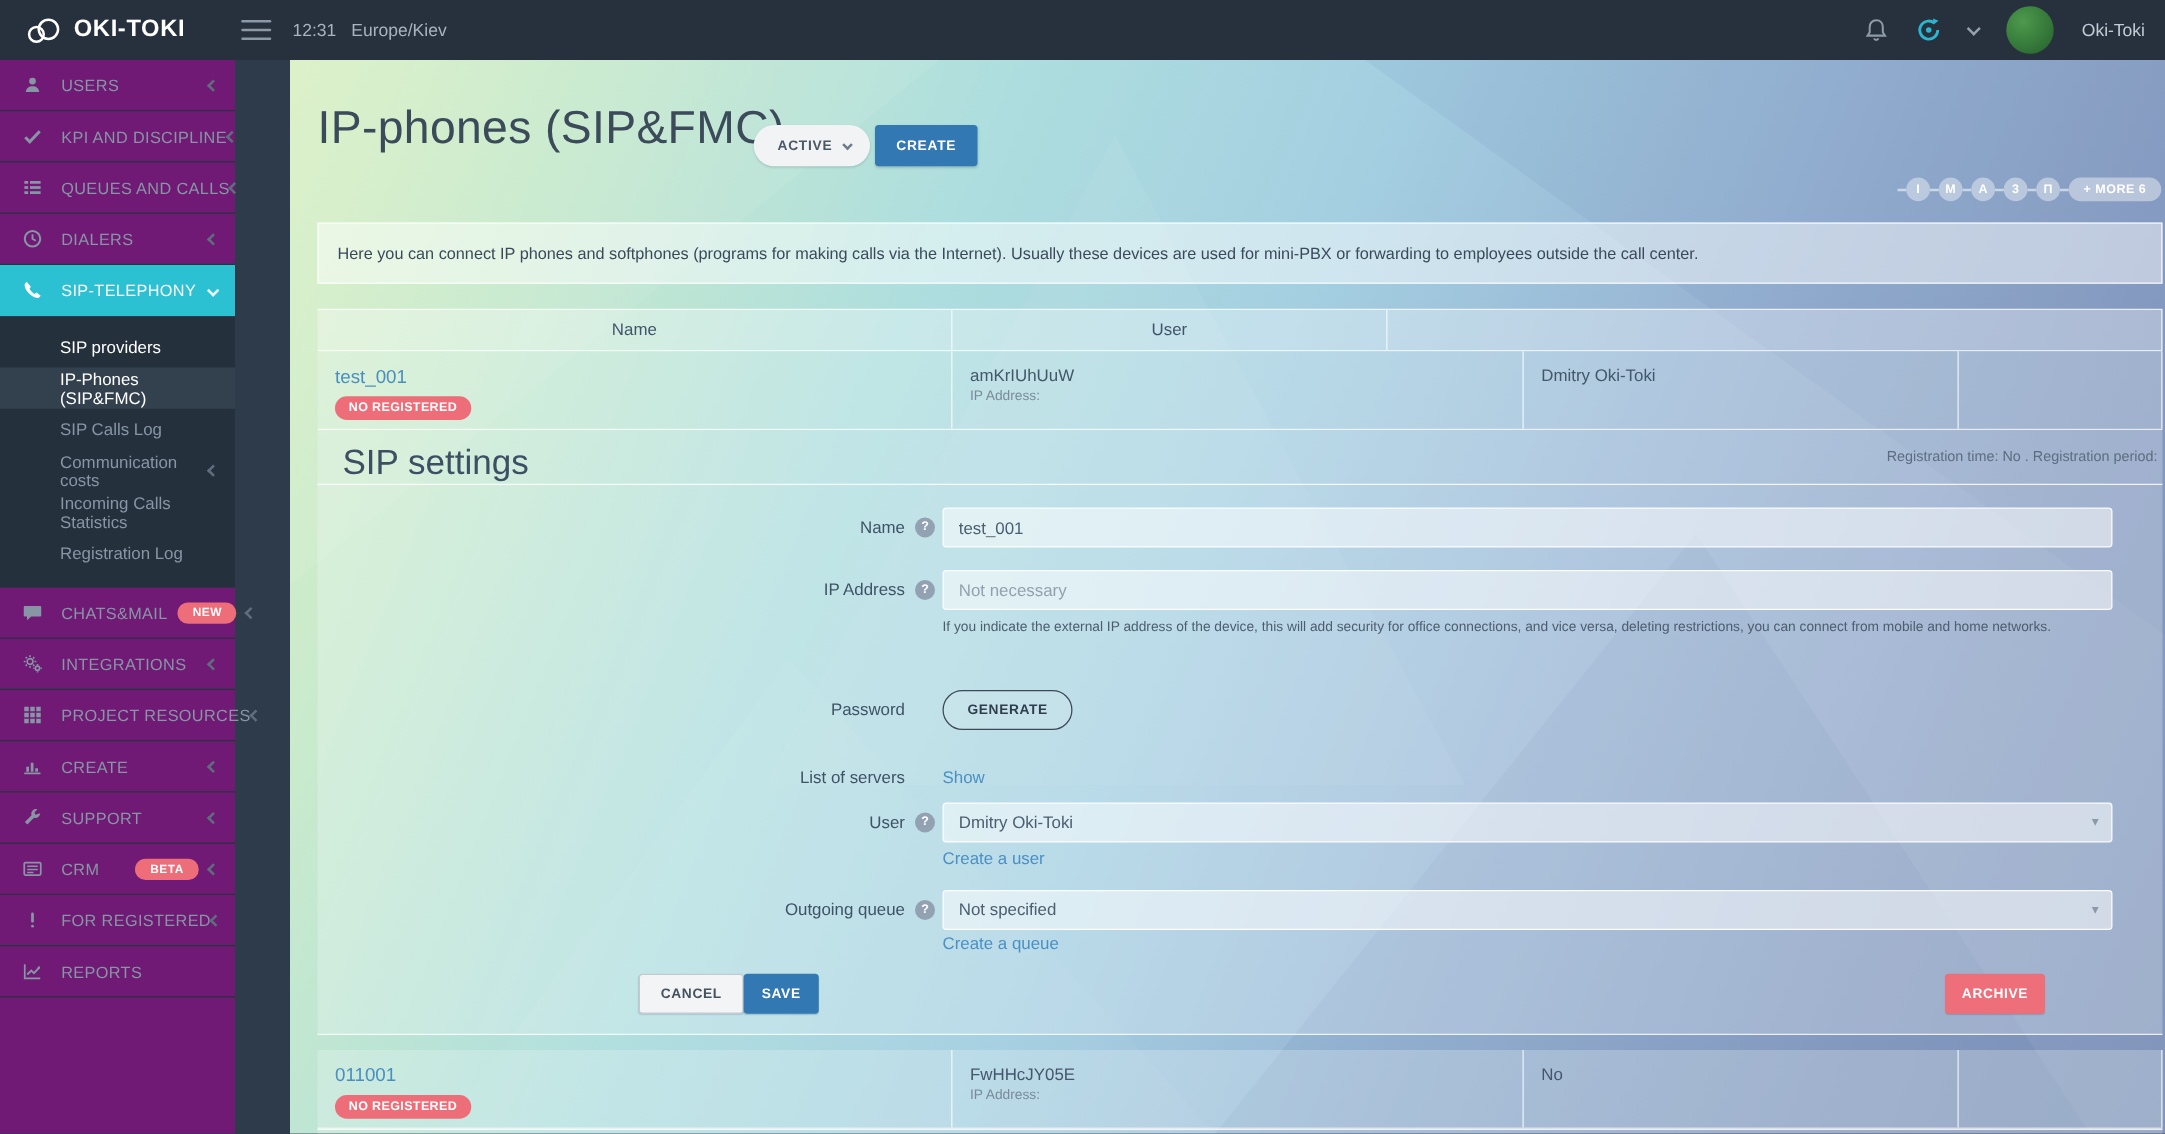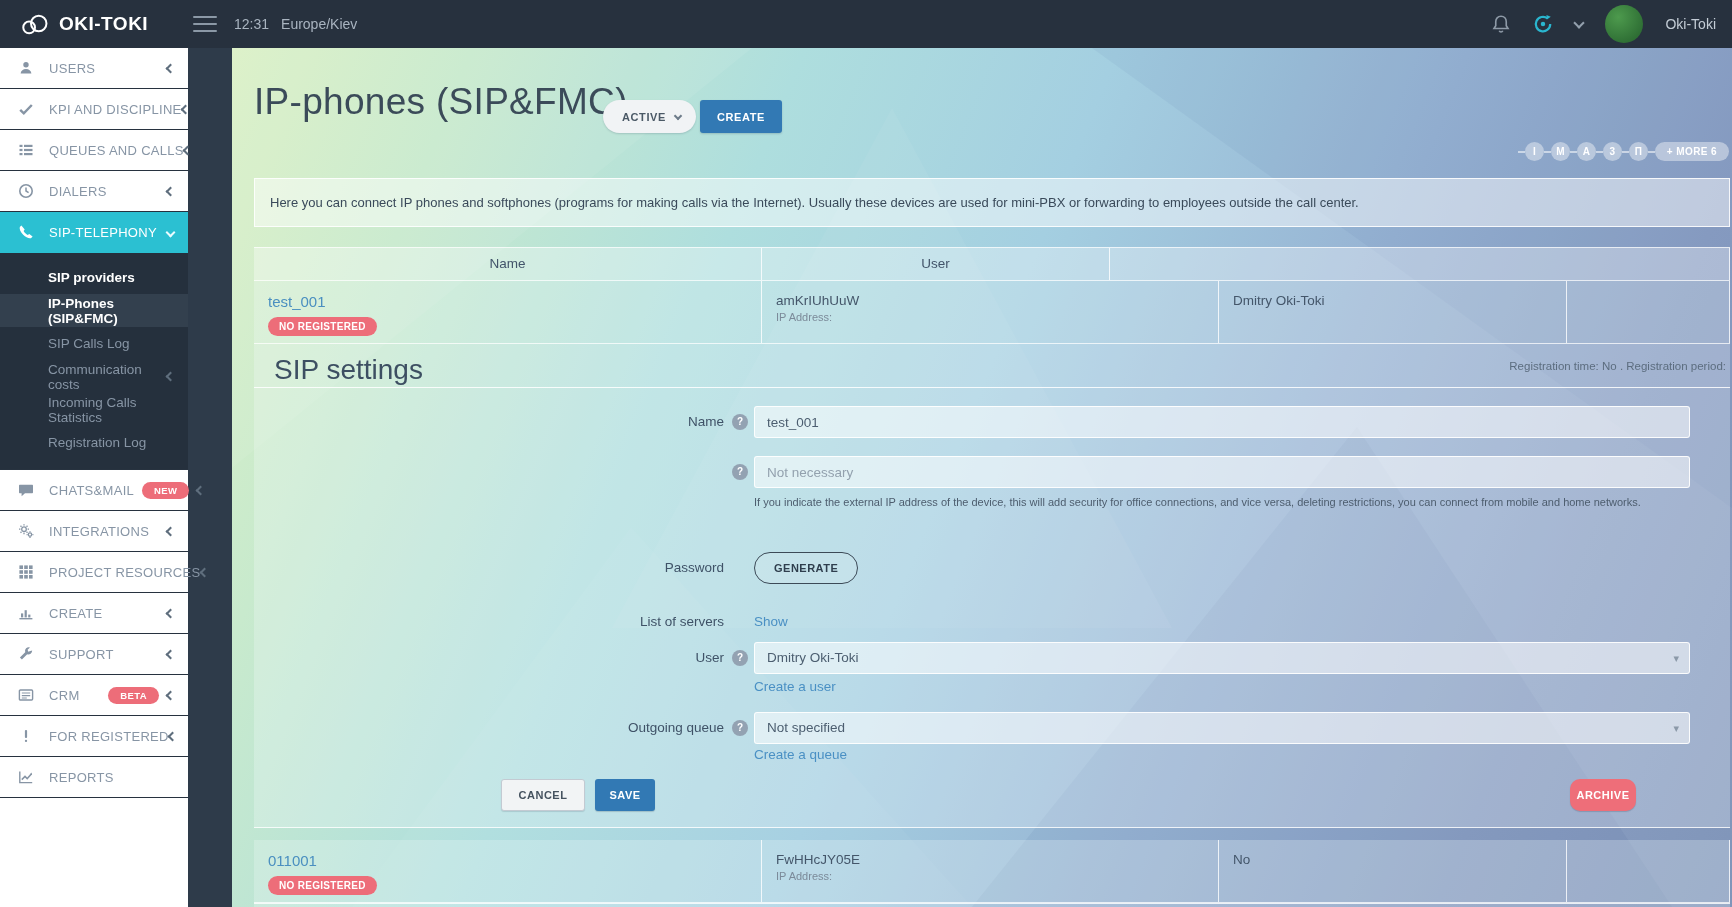--- a/index.html
+++ b/index.html
@@ -18,33 +18,33 @@
   .avatar { width:38px; height:38px; border-radius:50%; background:radial-gradient(circle at 35% 32%, #4d9a4d, #2e6e34 75%); cursor:pointer; }
   .account-name { color:#c3ccd5; font-size:14px; }
 
   
   .chev { display:inline-block; width:7px; height:7px; border-left:2px solid currentColor; border-bottom:2px solid currentColor; }
   .chev-left { transform:rotate(45deg); }
   .chev-down { transform:rotate(-45deg); }
   .tb-chev { color:#93a0ad; width:8px; height:8px; cursor:pointer; margin-top:-3px; }
 
   
-  .sidebar { position:absolute; top:48px; left:0; width:188px; bottom:0; background:#ffffff; z-index:30; }
+  .sidebar { position:absolute; top:48px; left:0; width:188px; bottom:0; background:#701a75; z-index:30; }
   .side-item { height:41px; display:flex; align-items:center; padding:0 14px 0 18px; color:#8795a5; border-bottom:1px solid #27323f; font-size:13px; letter-spacing:.3px; cursor:pointer; }
   .side-item .s-icon { width:16px; height:16px; margin-right:15px; flex:none; display:inline-flex; }
   .side-item .s-label { flex:1; white-space:nowrap; }
   .side-item .chev { color:#5f6e7d; flex:none; }
   .side-item.active { background:#2bc0d2; color:#fff; border-bottom-color:#2bc0d2; }
   .side-item.active .chev { color:#eafcff; }
   .badge-pill { background:#ed6d79; color:#fff; font-size:9.5px; font-weight:bold; padding:3px 12px; border-radius:10px; margin:0 8px; letter-spacing:.4px; flex:none; }
   .submenu { background:#25303d; border-bottom:1px solid #27323f; padding:8px 0 10px; }
   .sub-item { height:33px; display:flex; align-items:center; padding:0 14px 0 48px; color:#8795a5; font-size:13.5px; cursor:pointer; }
   .sub-item .s-label { flex:1; }
   .sub-item .chev { color:#5f6e7d; }
-  .sub-item.bold { color:#fff; font-weight:bold;align-items:center; }
+  .sub-item.bold { color:#fff; font-weight:normal;align-items:center; }
   .sub-item.selected { background:#33404e; }
 
   
   .main { position:absolute; left:232px; top:48px; right:0; bottom:0; overflow:hidden;
     background:linear-gradient(112deg,#dbf0c5 0%, #c8eacd 13%, #aedede 31%, #a4cfe1 48%, #97b3d3 67%, #8a9fc3 84%, #8095b9 100%); }
   .shard { position:absolute; pointer-events:none; }
 
   .page-title { position:absolute; left:22px; top:33px; font-size:37px; font-weight:300; color:#3b4b59; letter-spacing:.3px; }
   .filter-pill { position:absolute; left:371px; top:52px; height:33px; border-radius:17px; background:#f1f3f5; display:flex; align-items:center; gap:9px; padding:0 15px 0 19px; cursor:pointer; box-shadow:0 1px 2px rgba(30,50,70,.18);text-align:right; }
   .filter-pill .f-text { font-size:11px; font-weight:bold; color:#4b5966; letter-spacing:.6px; }
@@ -87,23 +87,23 @@
   .f-input::placeholder { color:#93a1ae; }
   .f-select { position:absolute; left:500px; top:0; width:936px; height:32px; background:rgba(255,255,255,.52); border:1px solid rgba(255,255,255,.9); border-radius:3px; padding:0 26px 0 12px; font-size:13.5px; color:#4c5e70; line-height:30px; cursor:pointer; }
   .f-select::after { content:"\25BE"; position:absolute; right:10px; top:0; line-height:30px; color:#8b99a8; font-size:11px; }
   .f-help { position:absolute; left:500px; top:0; width:910px; font-size:11px; line-height:17px; color:#4d5d6e; }
   .f-link { position:absolute; left:500px; top:0; line-height:32px; font-size:13.5px; color:#4a90c4; text-decoration:none; cursor:pointer; }
   .gen-btn { position:absolute; left:500px; top:0; height:32px; padding:0 19px; border:1.5px solid #3c4a57; border-radius:16px; background:rgba(255,255,255,.12); font-size:11px; font-weight:bold; letter-spacing:.5px; color:#2f3e4d; cursor:pointer; font-family:inherit; }
   .r-name { top:18px; } .r-ip { top:68px; } .r-iphelp { top:106px; } .r-pass { top:164px; }
   .r-servers { top:218px; } .r-user { top:254px; } .r-createuser { top:290px; }
   .r-queue { top:324px; } .r-createqueue { top:358px; } .r-actions { top:391px; }
   .btn { height:32px; border:none; border-radius:3px; font-size:11px; font-weight:bold; letter-spacing:.5px; cursor:pointer; font-family:inherit; }
-  .btn-cancel { position:absolute; left:247px; width:84px; background:#f2f4f5; border:1px solid #c3cad2; color:#45525f; box-shadow:0 1px 1px rgba(30,50,70,.15);text-align:center; }
+  .btn-cancel { position:absolute; left:257px; width:84px; background:#f2f4f5; border:1px solid #c3cad2; color:#45525f; box-shadow:0 1px 1px rgba(30,50,70,.15);text-align:center; }
   .btn-save { position:absolute; left:341px; width:60px; background:#3279b4; color:#fff; box-shadow:0 1px 1px rgba(30,50,70,.2); }
-  .btn-archive { position:absolute; right:94px; width:66px; background:#ee6e79; color:#fff; box-shadow:0 1px 1px rgba(30,50,70,.2);border-radius:10px; }
+  .btn-archive { position:absolute; right:94px; width:80px; background:#ee6e79; color:#fff; box-shadow:0 1px 1px rgba(30,50,70,.2); }
 </style>
 </head>
 <body>
 
 <div class="topbar">
   <div class="logo">
     <span style="display:inline-flex">
       <svg width="30" height="24" viewBox="0 0 22 18" fill="none" stroke="#fff" stroke-width="1.5">
         <circle cx="6.6" cy="11.6" r="4.4"></circle>
           <circle cx="13.8" cy="8.6" r="5.8"></circle>
@@ -382,20 +382,21 @@
       </div>
       <div class="sp-form">
 
         <div class="f-row r-name">
           <label class="f-label">Name</label>
           <span class="help-icon"></span>
           <input class="f-input" value="test_001" style="">
         </div>
 
         <div class="f-row r-ip">
+          <label class="f-label">IP Address</label>
           <span class="help-icon"></span>
           <input class="f-input" placeholder="Not necessary" style="">
         </div>
 
         <div class="f-row r-iphelp" style="height:auto">
           <div class="f-help">If you indicate the external IP address of the device, this will add security for office connections, and vice versa, deleting restrictions, you can connect from mobile and home networks.</div>
         </div>
 
         <div class="f-row r-pass">
           <label class="f-label">Password</label>

